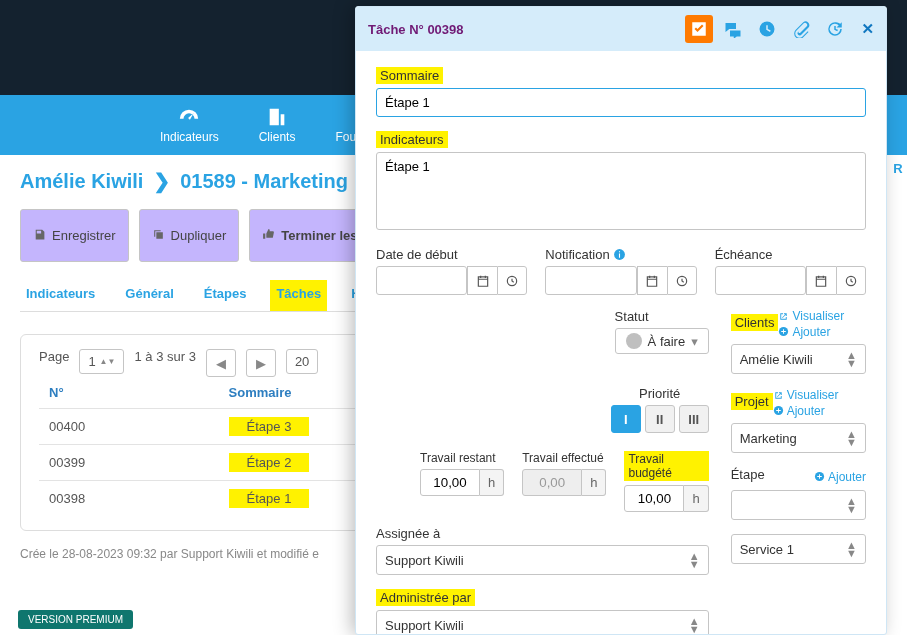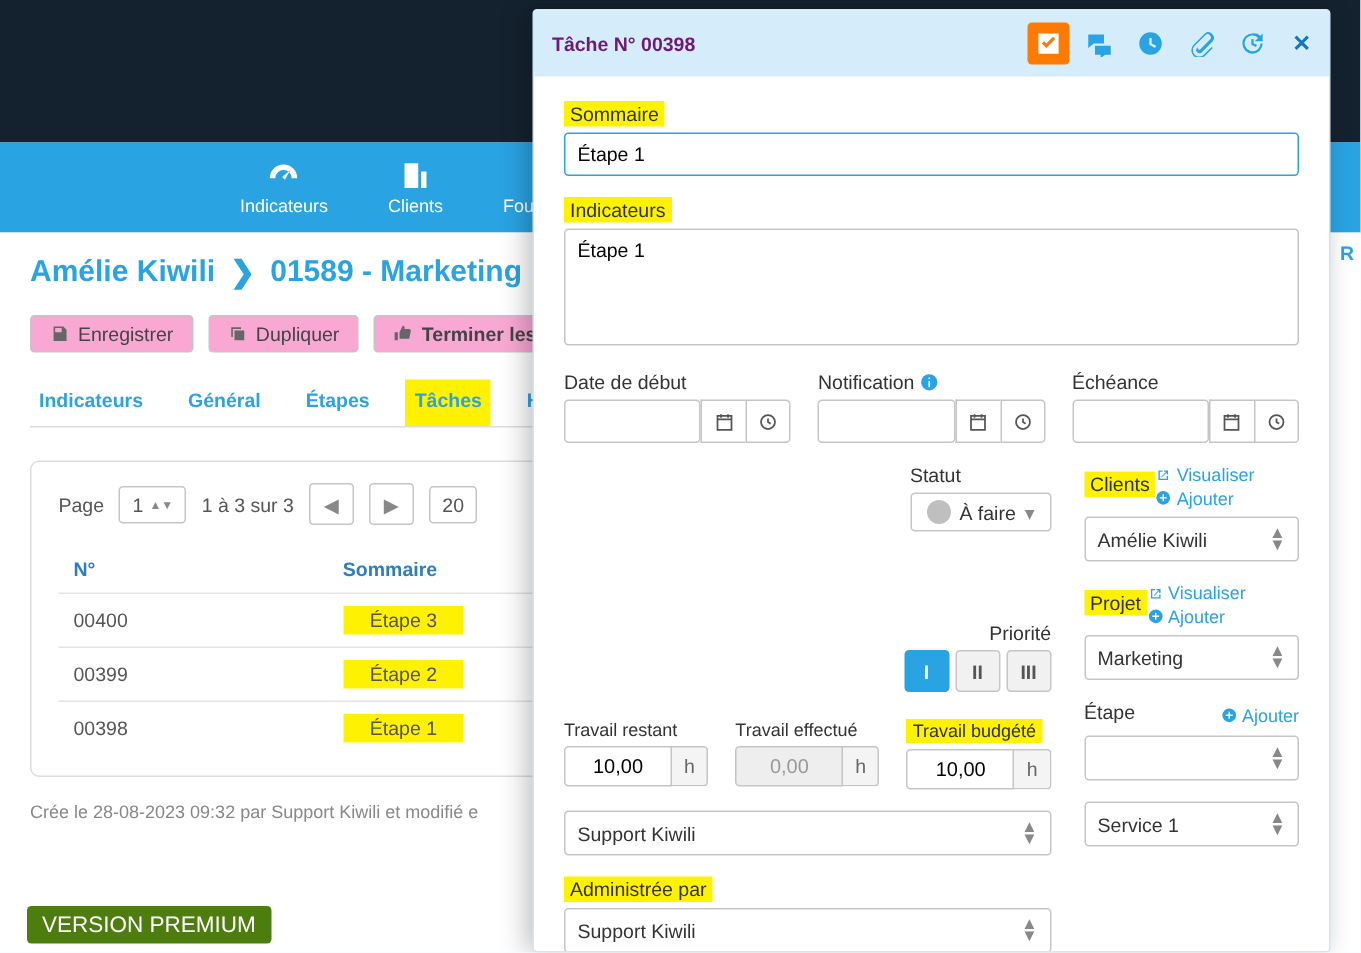--- a/index.html
+++ b/index.html
@@ -8,36 +8,36 @@
   
   .app { position: absolute; inset: 0; display: flex; flex-direction: column; }
   .topstrip { height: 95px; background: #14222f; display: flex; justify-content: flex-end; align-items: flex-end; padding-right: 20px; color:#aaa; }
   .navstrip { height: 60px; background: #2aa3e3; display: flex; align-items: center; gap: 40px; padding: 0 160px; color: #fff; }
   .navstrip .nitem { display: flex; flex-direction: column; align-items: center; gap: 2px; font-size: 12px; cursor: pointer; }
   .navstrip svg { width: 28px; height: 22px; fill: #fff; }
   .pagearea { flex: 1; padding: 14px 20px; background: #fff; overflow: hidden; }
   .breadcrumb { color: #2aa3e3; font-size: 20px; font-weight: 700; margin-bottom: 16px; display: flex; align-items: center; gap: 10px; }
   .breadcrumb .chev { color: #2aa3e3; }
   .bbar { display: flex; gap: 10px; margin-bottom: 18px; }
-  .btn { border: 1px solid #c5c5c5; background: #f9a8d4; padding: 4px 12px; border-radius: 3px; font-size: 13px; color: #444; display: inline-flex; align-items: center; gap: 6px; cursor: pointer; }
+  .btn { border: 1px solid #c5c5c5; background: #c4b5fd; padding: 18px 12px; border-radius: 3px; font-size: 13px; color: #444; display: inline-flex; gap: 6px; cursor: pointer; }
   .btn svg { width: 13px; height: 13px; fill: #666; }
   .btn.bold { font-weight: 700; }
   .tabs { border-bottom: 1px solid #ddd; display: flex; gap: 18px; padding-bottom: 0; margin-bottom: 22px; }
   .tabs .tab { padding: 6px 6px 10px; color: #2aa3e3; font-weight: 600; cursor: pointer; }
   .tabs .tab.active { background: #fff200; }
   .tablebox { border: 1px solid #ddd; border-radius: 6px; padding: 14px 18px; max-width: 540px; }
-  .pager { display: flex; align-items: center; gap: 10px; margin-bottom: 14px; color:#555; }
+  .pager { display: flex; align-items: flex-start; gap: 10px; color:#555; }
   .pager .pg { border: 1px solid #c5c5c5; padding: 4px 8px; border-radius: 3px; display:inline-flex; align-items:center; gap:4px;}
   .pager .pgbtn { width:30px; height:28px; border:1px solid #c5c5c5; border-radius:3px; display:flex; align-items:center; justify-content:center; color:#888;}
   table { width: 100%; border-collapse: collapse; }
   th { color: #2d7ec0; font-weight: 700; text-align: left; padding: 8px 10px; }
   td { border-top: 1px solid #e3e3e3; padding: 8px 10px; color:#555; }
   .hlcell { background:#fff200; padding:2px 18px; display:inline-block; }
   .meta { color:#888; font-size:12px; margin-top:16px; }
-  .premium { position:absolute; left:18px; bottom:6px; background:#4d7c0f; color:#fff; font-size:15px; padding:4px 10px; border-radius:3px;}
+  .premium { position:absolute; left:18px; bottom:6px; background:#0f766e; color:#fff; font-size:10px; padding:4px 10px; border-radius:3px;}
   
   
   .modal { position:absolute; left:355px; top:6px; width:532px; bottom:0; background:#fff; border:1px solid #cfe6f5; border-radius:3px; box-shadow:-4px 0 18px rgba(0,0,0,.25); display:flex; flex-direction:column; overflow:hidden;}
   .mhead { background:#d5ecfa; padding:8px 12px; display:flex; align-items:center; gap:6px; }
   .mhead .title { color:#701a75; font-weight:700; flex:1; }
   .mhead .tabbtn { width:28px; height:28px; display:flex; align-items:center; justify-content:center; border-radius:3px; cursor:pointer; }
   .mhead .tabbtn.active { background:#ff7a00; }
   .mhead .tabbtn svg { width:18px; height:18px; fill:#2aa3e3; }
   .mhead .tabbtn.active svg { fill:#fff; }
   .mhead .close { color:#1077c0; font-weight:700; margin-left:6px; cursor:pointer; font-size:15px;}
@@ -55,25 +55,25 @@
   .dateinput .ic:last-child { border-radius:0 3px 3px 0; }
   .dateinput .ic:nth-child(2){ border-right:none;}
   .dateinput svg{width:14px;height:14px;fill:#555;}
   .status { display:inline-flex; align-items:center; border:1px solid #c5c5c5; border-radius:3px; padding:4px 10px; gap:6px;}
   .status .dot { width:16px;height:16px;border-radius:50%;background:#bfbfbf;}
   .prio { display:flex; gap:4px; }
   .prio .pb { width:30px; height:28px; border:1px solid #c5c5c5; border-radius:3px; display:flex; align-items:center; justify-content:center; font-weight:700; color:#555; background:#f1f1f1; cursor:pointer;}
   .prio .pb.active { background:#2aa3e3; color:#fff; border-color:#2aa3e3;}
   .twogrid { display:flex; gap:22px; }
   .twogrid .left { flex:1.05;} .twogrid .right{flex:1;}
-  .trav { display:flex; gap:18px; margin-top:4px;}
+  .trav { display:flex; gap:18px; margin-top:4px;margin-left:44px;}
   .trav .tcol { display:flex; flex-direction:column; }
   .trav label { font-size:12px; color:#333; margin-bottom:4px; }
   .trav .ig { display:flex; }
-  .trav input { width:72px; border:1px solid #c5c5c5; border-radius:3px 0 0 3px; padding:5px; text-align:center;}
+  .trav input { width:60px; border:1px solid #c5c5c5; border-radius:3px 0 0 3px; padding:5px; text-align:center;}
   .trav .unit { border:1px solid #c5c5c5; border-left:none; border-radius:0 3px 3px 0; padding:5px 8px; background:#f4f4f4; color:#666;}
   .trav input.ro { background:#eee; color:#999;}
   .sel { display:flex; align-items:center; justify-content:space-between; padding:6px 8px; cursor:pointer;}
   .sel .caret { color:#888; font-size:11px; line-height:8px; display:flex; flex-direction:column; gap:1px;}
   .link { color:#2aa3e3; font-size:12px; text-decoration:none; cursor:pointer; display:inline-flex; align-items:center; gap:3px;}
   .link svg{width:11px;height:11px;fill:#2aa3e3;}
   .secthead { display:flex; justify-content:space-between; align-items:center; margin-bottom:4px; }
   .warn svg{width:14px;height:14px;fill:#e06b00; vertical-align:-2px;}
   .info svg{width:13px;height:13px;fill:#2aa3e3; vertical-align:-2px;}
   .rightstrip { position:absolute; right:0; top:95px; width:18px; height:60px; background:#2aa3e3; }
@@ -283,21 +283,21 @@
         <div class="row" style="align-items:flex-end;flex-direction:column;">
           <div class="col field" style="flex:0 0 auto;">
             <label>Statut</label>
             <div class="status">
                 <span class="dot"></span>
                 <span>À faire</span>
                 <span style="color:#888;">▾</span>
               </div>
           </div>
           <div class="col field" style="text-align:right;">
-            <label style="text-align:right;margin-top:28px;">Priorité</label>
+            <label style="text-align:center;">Priorité</label>
             <div class="prio" style="justify-content:flex-end;">
               <div class="pb active">I</div>
               <div class="pb">II</div>
               <div class="pb">III</div>
             </div>
           </div>
         </div>
         <div class="trav">
           <div class="tcol">
               <label>Travail restant</label>
@@ -315,20 +315,21 @@
             </div>
           <div class="tcol">
               <label><span class="hl">Travail budgété</span></label>
               <div class="ig">
                 <input value="10,00" style="">
                 <span class="unit">h</span>
               </div>
             </div>
         </div>
         <div class="field" style="margin-top:14px;">
+          <label>Assignée à</label>
           <div class="sel">
               <span>Support Kiwili</span>
               <span class="caret">▲<br>▼</span>
             </div>
         </div>
         <div class="field">
           <label><span class="hl">Administrée par</span></label>
           <div class="sel">
               <span>Support Kiwili</span>
               <span class="caret">▲<br>▼</span>

